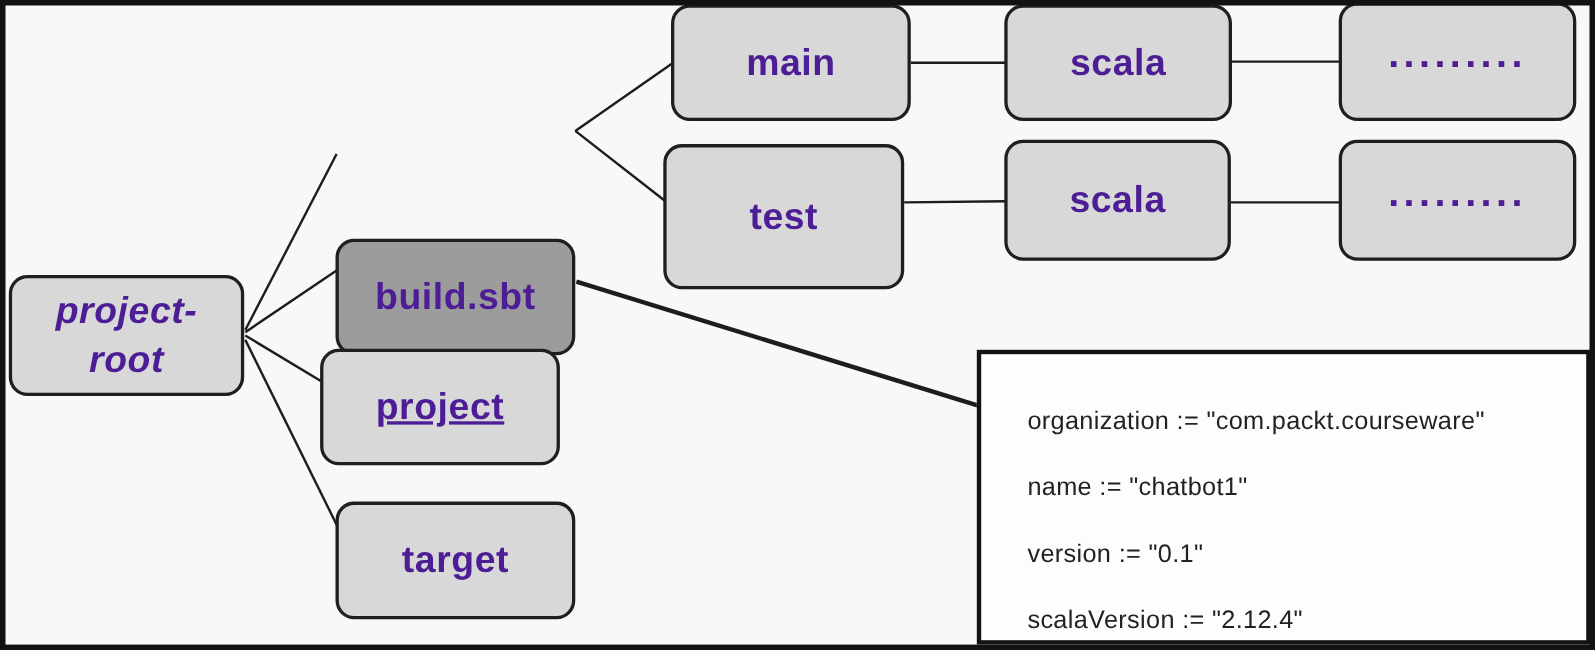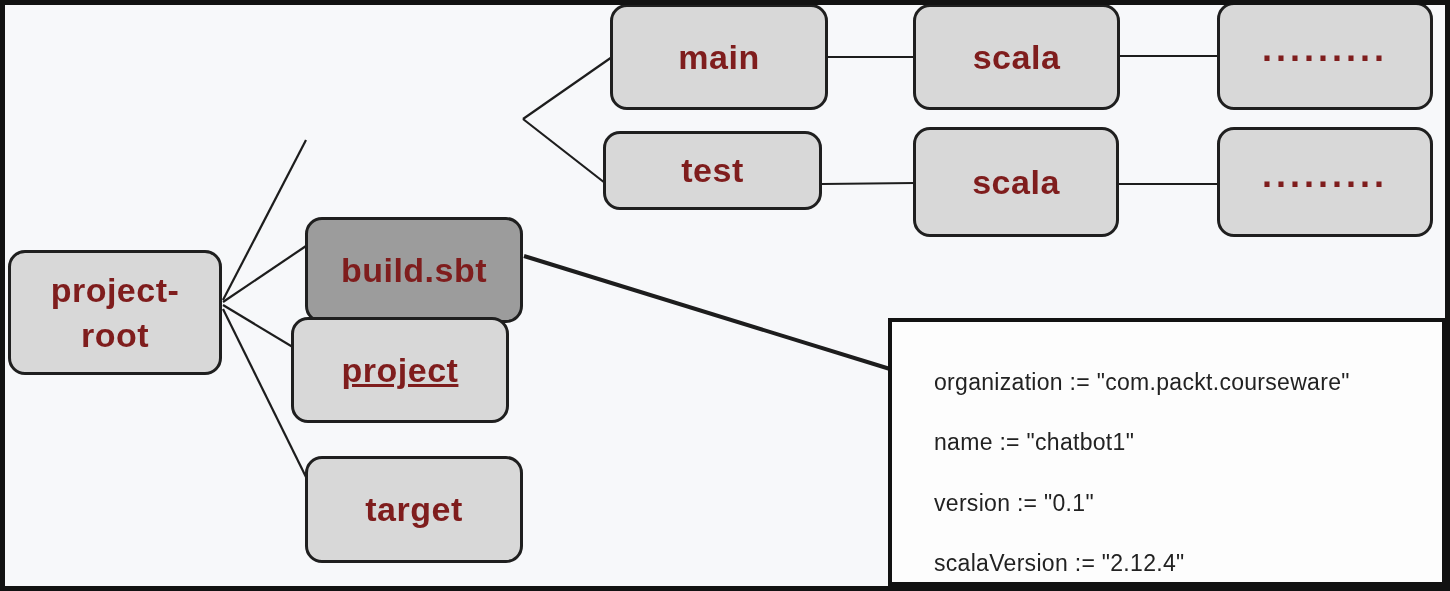--- a/index.html
+++ b/index.html
@@ -40,42 +40,42 @@
     position: absolute;
     background: #d8d8d8;
     border: 3.5px solid #1f1f1f;
     border-radius: 17px;
     display: flex;
     align-items: center;
     justify-content: center;
     text-align: center;
     font-size: 34px;
     font-weight: 600;
-    color: #7f1d1d;
+    color: #4c1d95;
     line-height: 1.3;
     z-index: 2;
     letter-spacing: 0.5px;
   }
   .node.lighter { background: #dcdcdc; }
   .node.highlight { background: #9c9c9c; }
 
   .node.dots {
     font-size: 36px;
     font-weight: 700;
     letter-spacing: 4px;
     padding-bottom: 14px;
   }
 
-  #node-project-root { left: 8px;    top: 250px; width: 214px; height: 125px; padding: 0 10px; }
+  #node-project-root { left: 8px;    top: 250px; width: 214px; height: 110px; padding: 0 10px; font-style: italic; }
   #node-src          { left: 305px;  top: 64px;  width: 218px; height: 108px; }
   #node-build-sbt    { left: 305px;  top: 185px; width: 218px; height: 106px; margin-top: 32px; }
   #node-project      { left: 291px;  top: 317px; width: 218px; height: 106px; text-decoration: underline; }
   #node-target       { left: 305px;  top: 441px; width: 218px; height: 107px; margin-top: 15px; }
   #node-main         { left: 610px;  top: 4px;   width: 218px; height: 106px; }
-  #node-test         { left: 603px;  top: 131px; width: 219px; height: 79px; }
+  #node-test         { left: 603px;  top: 131px; width: 219px; height: 132px; }
   #node-scala-main   { left: 913px;  top: 4px;   width: 207px; height: 106px; }
   #node-scala-test   { left: 913px;  top: 127px; width: 206px; height: 110px; }
   #node-dots-main    { left: 1217px; top: 2px;   width: 216px; height: 108px; }
   #node-dots-test    { left: 1217px; top: 127px; width: 216px; height: 110px; }
 
   .code-box {
     position: absolute;
     left: 888px;
     top: 318px;
     width: 558px;

